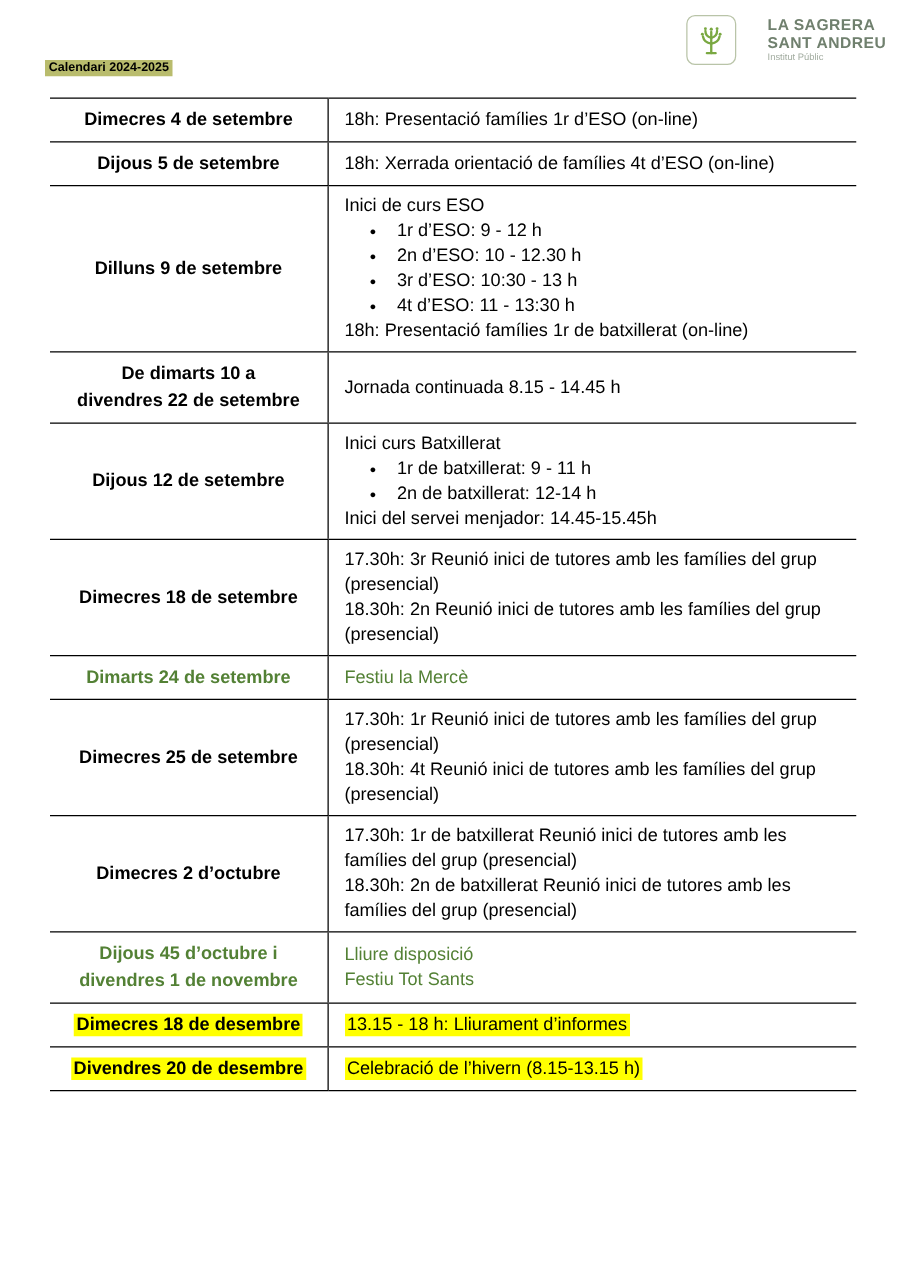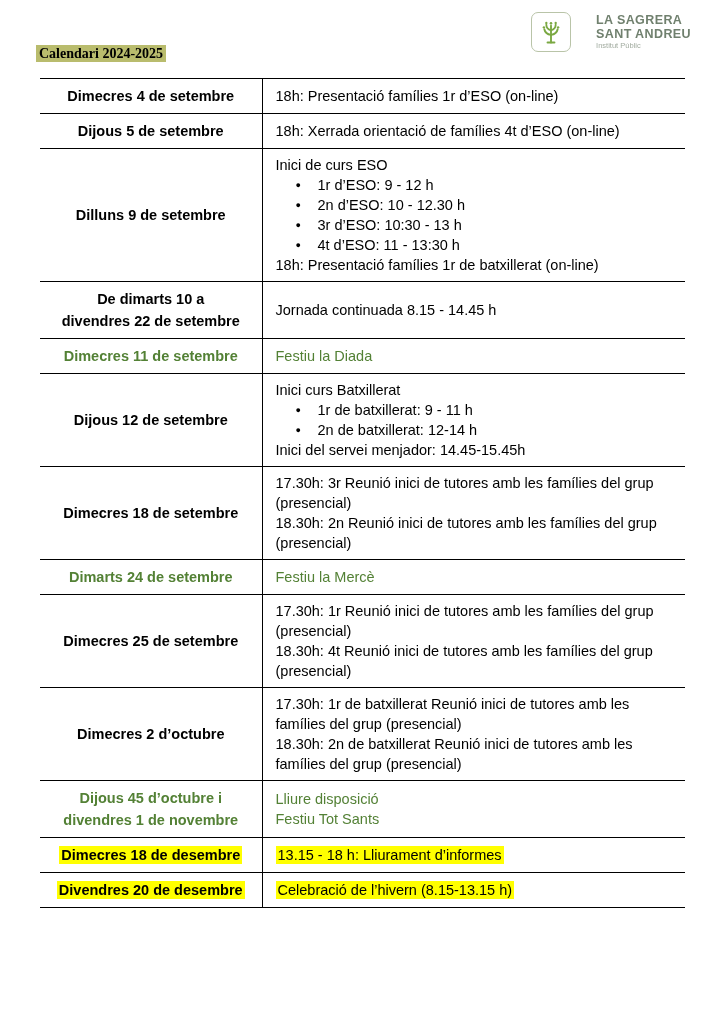--- a/index.html
+++ b/index.html
@@ -18,25 +18,24 @@
     width:725px;height:1024px;background:#ffffff;color:#000;
     font-family:"Liberation Sans", sans-serif;
     overflow:hidden;
   }
   .page{position:relative;width:725px;height:1024px;background:#fff;}
 
   
   .title-wrap{position:absolute;left:36px;top:44px;}
   .title-hl{
     background:var(--title-hl);
-    font-weight:bold;font-size:14px;line-height:19px;
+    font-weight:bold;font-size:10px;line-height:19px;
     padding:1px 3px;
-    font-family:Liberation Serif, serif;
-  }
-  .logo{position:absolute;right:34px;top:12px;display:flex;align-items:center;gap:25px;}
+  }
+  .logo{position:absolute;right:16px;top:12px;display:flex;align-items:center;gap:25px;}
   .logo-box{
     width:40px;height:40px;border:1.5px solid #b9c4a8;border-radius:7px;
     display:flex;align-items:center;justify-content:center;background:#fff;
   }
   .logo-box svg .stroke{stroke:var(--accent);stroke-width:1.6;fill:none;stroke-linecap:round;}
   .logo-box svg .fill{fill:var(--accent);}
   .logo-text{display:flex;flex-direction:column;line-height:1.12;}
   .logo-text .l1{font-size:12.5px;font-weight:bold;color:var(--logo-text);letter-spacing:0.4px;}
   .logo-text .sub{font-size:7.5px;color:var(--logo-sub);margin-top:1px;}
 
@@ -151,28 +150,20 @@
           <td class="date-cell">
             <div class="date-line"><span class="date-text">De dimarts 10 a</span></div>
             <div class="date-line"><span class="date-text">divendres 22 de setembre</span></div>
           </td>
           <td class="content-cell">
             <div class="content-line"><span>Jornada continuada 8.15 - 14.45 h</span></div>
           </td>
         </tr>
         <tr>
           <td class="date-cell">
-            <div class="date-line"><span class="date-text green">Dimecres 11 de setembre</span></div>
-          </td>
-          <td class="content-cell">
-            <div class="content-line"><span class="green">Festiu la Diada</span></div>
-          </td>
-        </tr>
-        <tr>
-          <td class="date-cell">
             <div class="date-line"><span class="date-text">Dijous 12 de setembre</span></div>
           </td>
           <td class="content-cell">
             <div class="content-line"><span class="bold">Inici curs Batxillerat</span></div>
             <div class="bullet-line">
               <span class="bullet-glyph">●</span>
               <span class="bullet-text">1r de batxillerat: 9 - 11 h</span>
             </div>
             <div class="bullet-line">
               <span class="bullet-glyph">●</span>

